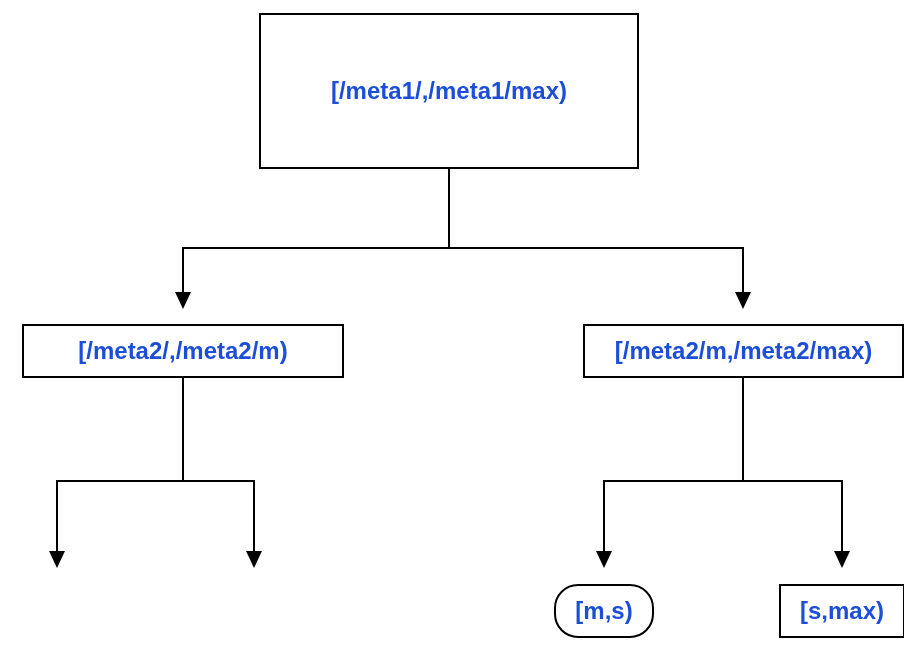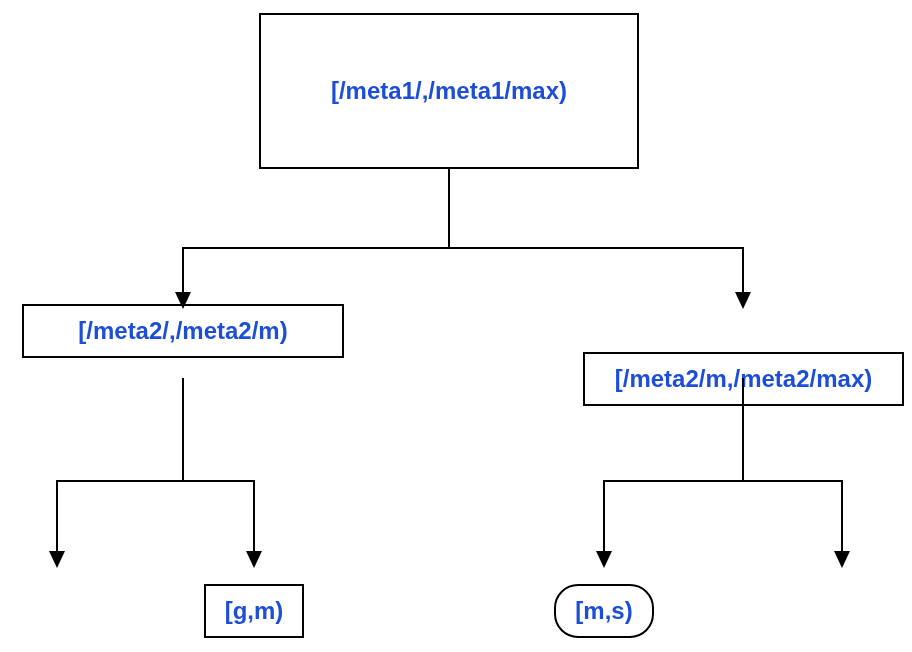--- a/index.html
+++ b/index.html
@@ -26,22 +26,22 @@
     justify-content: center;
   }
   .node-label {
     font-size: 24px;
     font-weight: bold;
     white-space: nowrap;
     line-height: 1;
   }
   
   #node-root   { left: 259px; top: 13px;  width: 380px; height: 156px; }
-  #node-left   { left: 22px;  top: 304px; width: 322px; height: 54px; }
-  #node-right  { left: 583px; top: 324px; width: 321px; height: 54px; margin-top: 28px; }
+  #node-left   { left: 22px;  top: 324px; width: 322px; height: 54px; }
+  #node-right  { left: 583px; top: 324px; width: 321px; height: 54px; }
   #node-leaf-ag   { left: 8px;   top: 584px; width: 99px;  height: 54px; }
   #node-leaf-gm   { left: 204px; top: 584px; width: 100px; height: 54px; }
   #node-leaf-ms   { left: 554px; top: 584px; width: 100px; height: 54px; border-radius: 24px; }
   #node-leaf-smax { left: 779px; top: 584px; width: 126px; height: 54px; }
 
   
   .line {
     position: absolute;
     background: #000000;
   }
@@ -89,28 +89,28 @@
 
   <div class="node" id="node-left">
     <span class="node-label">[/meta2/,/meta2/m)</span>
   </div>
 
   <div class="node" id="node-right">
     <span class="node-label">[/meta2/m,/meta2/max)</span>
   </div>
 
 
-  <div class="node" id="node-leaf-gm">
-    <span class="node-label">[g,m)</span>
-  </div>
 
   <div class="node" id="node-leaf-ms">
     <span class="node-label">[m,s)</span>
   </div>
 
+  <div class="node" id="node-leaf-smax">
+    <span class="node-label">[s,max)</span>
+  </div>
 
   <div class="line" id="c1-stem"></div>
   <div class="line" id="c1-hbar"></div>
   <div class="line" id="c1-dropL"></div>
   <div class="line" id="c1-dropR"></div>
   <div class="arrow" id="c1-arrowL"></div>
   <div class="arrow" id="c1-arrowR"></div>
 
   <div class="line" id="c2-stem"></div>
   <div class="line" id="c2-hbar"></div>

